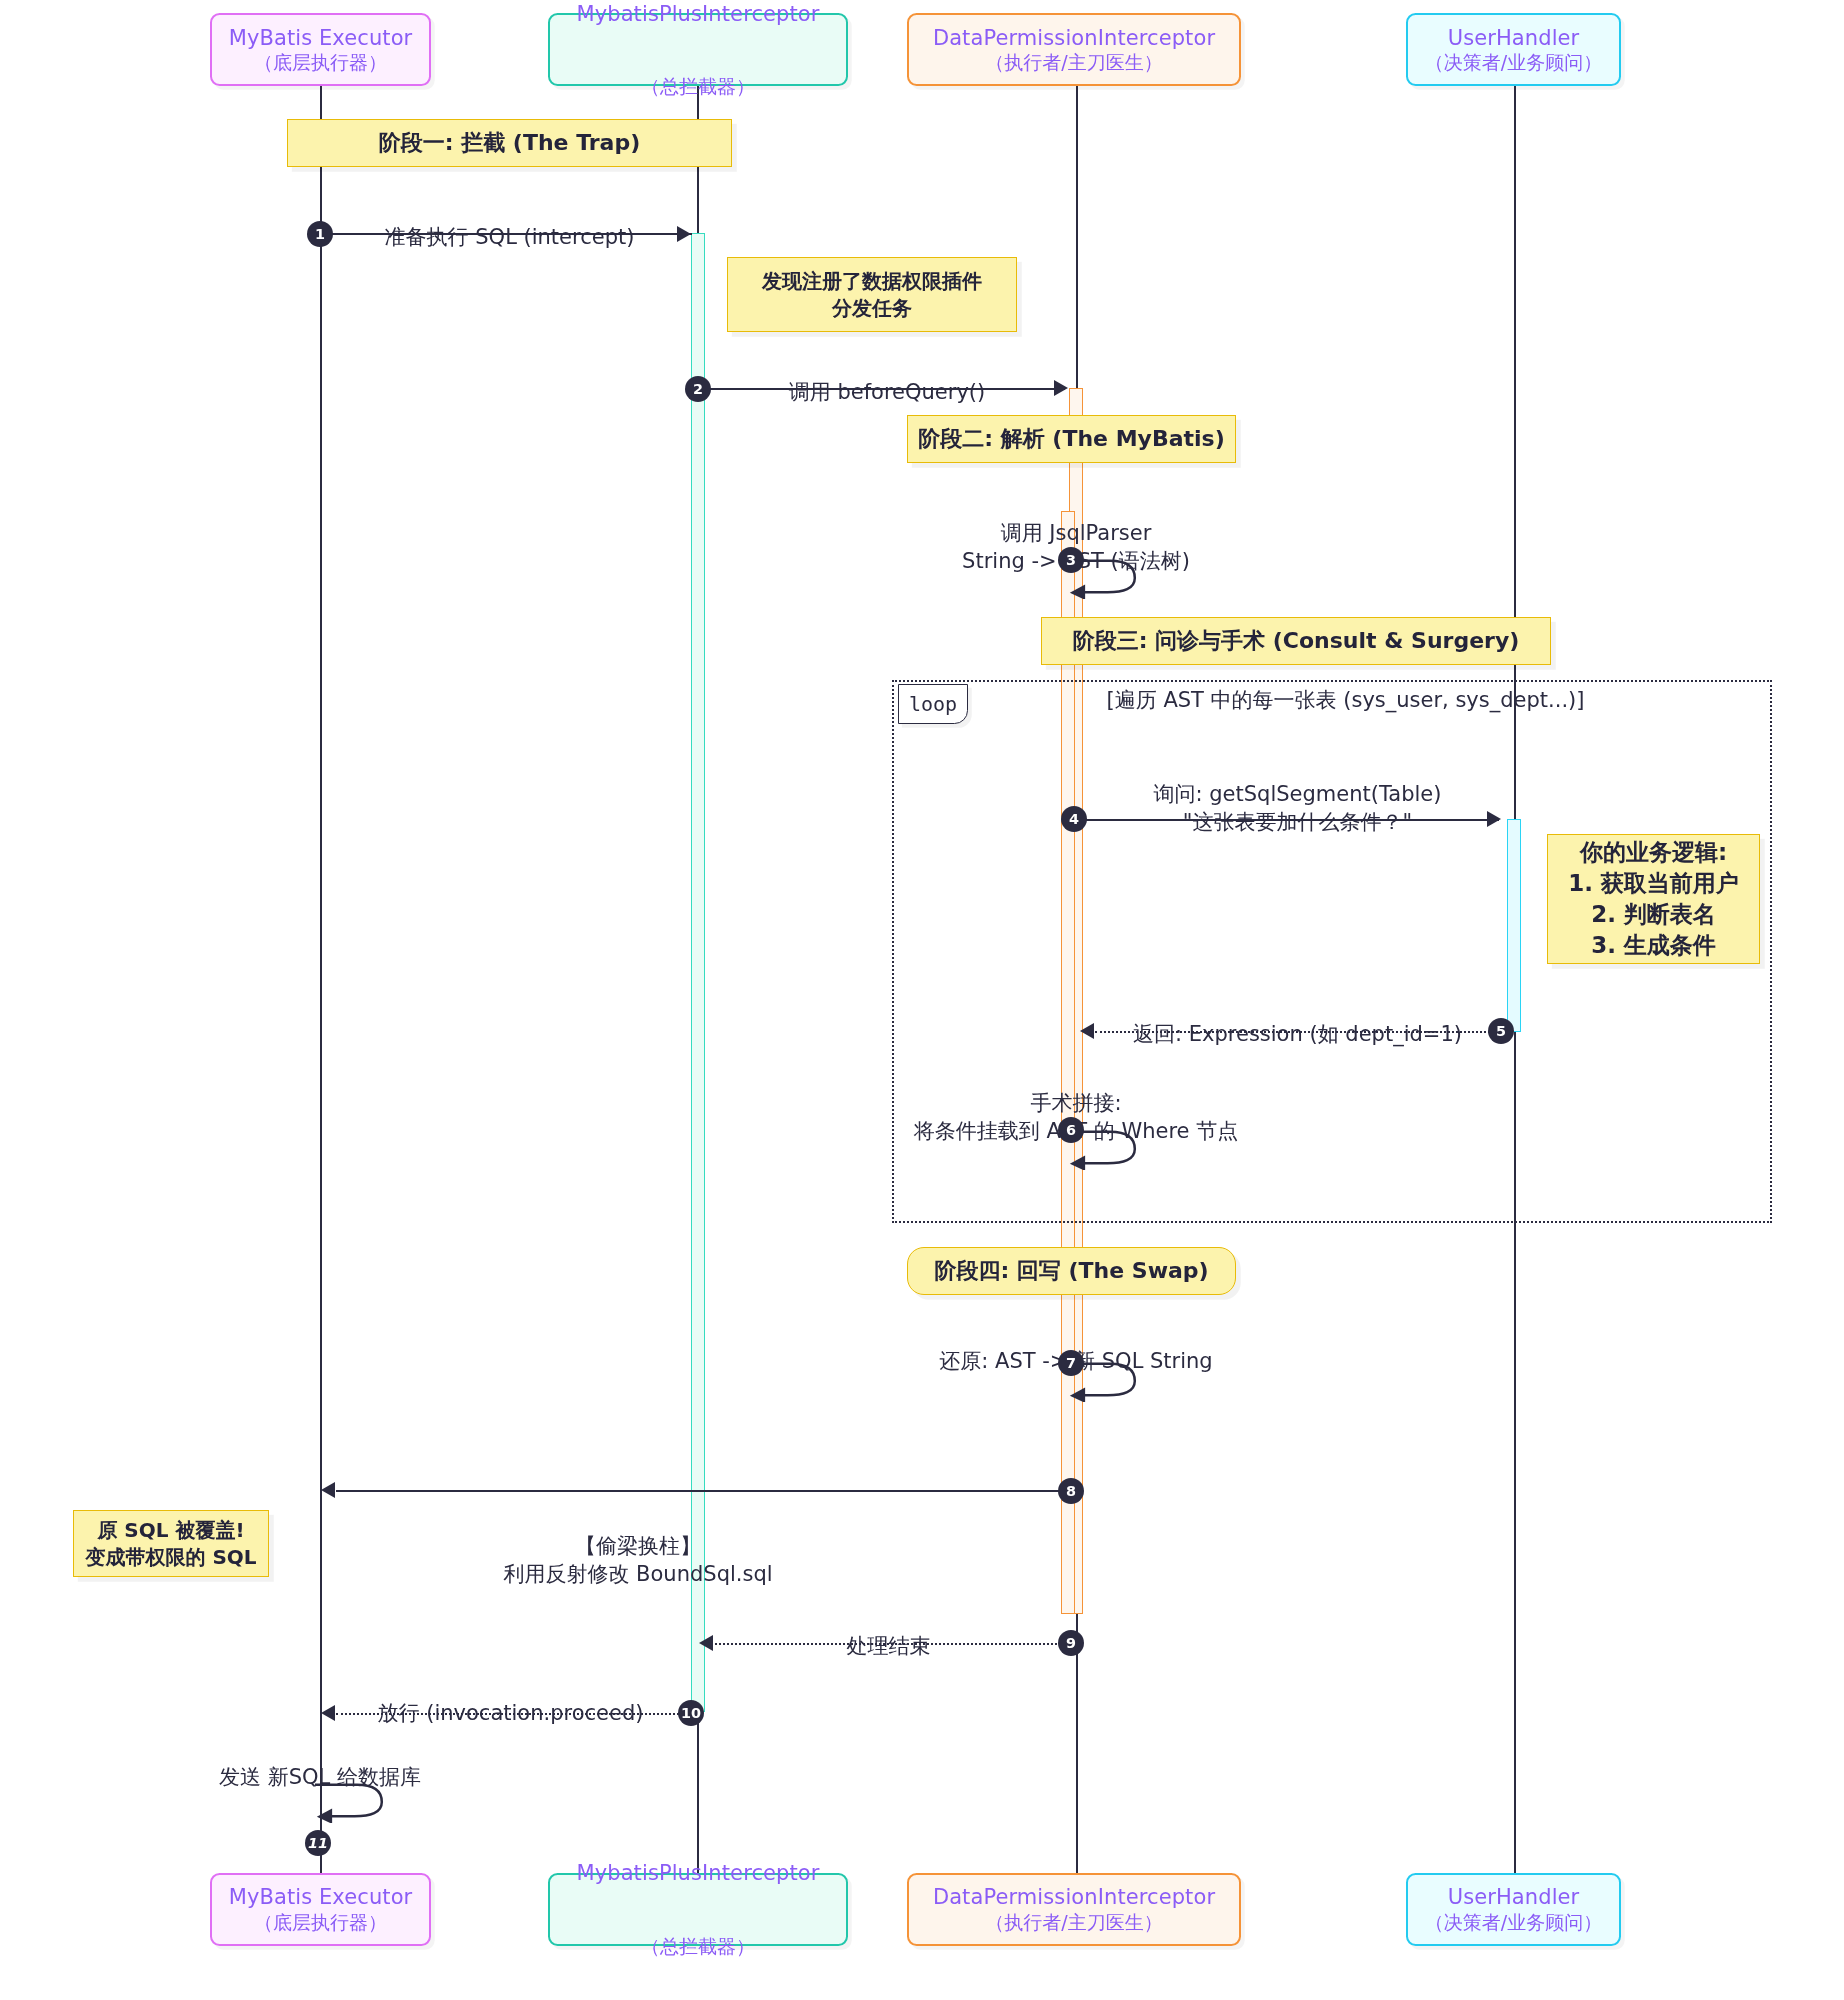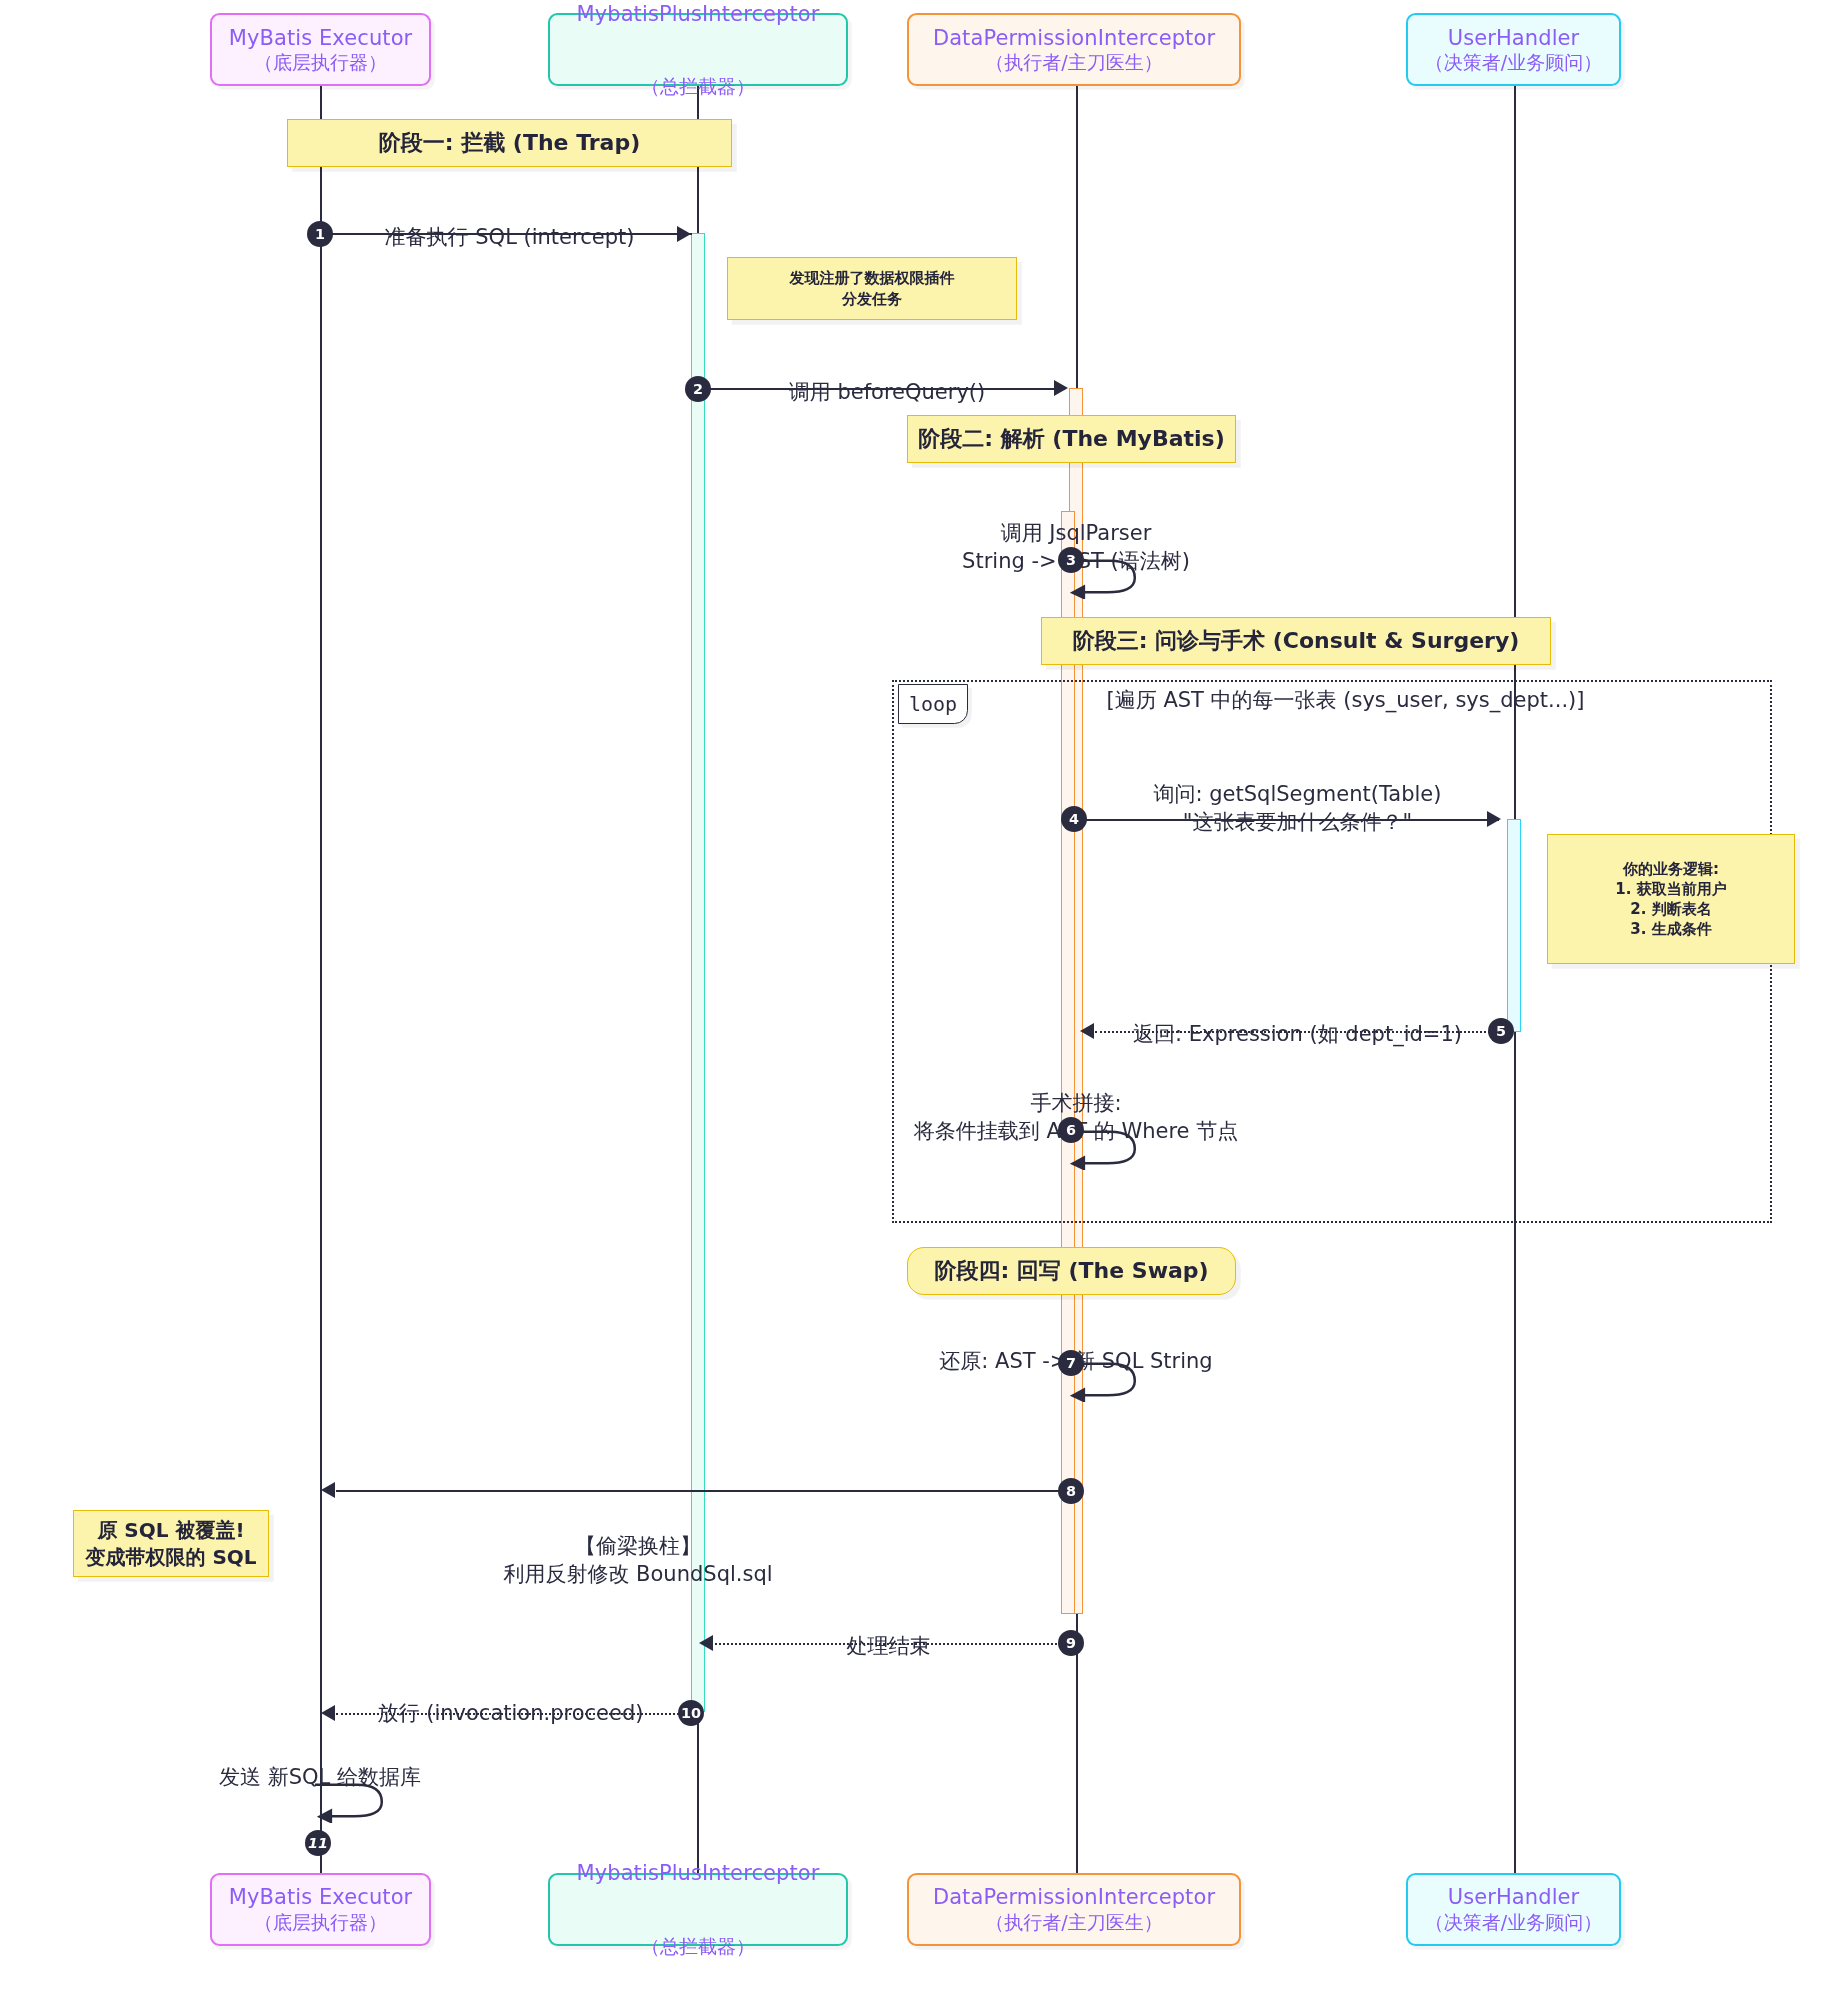--- a/index.html
+++ b/index.html
@@ -148,21 +148,21 @@
 
   <div class="msg-label" style="left:320px;top:197px;width:379px;">
     <span>准备执行 SQL (intercept)</span>
   </div>
   <div class="arrow-line" style="left:323px;top:233px;width:369px;"></div>
   <div class="arrow-head right" style="left:677px;top:226px;"></div>
   <div class="seqnum" style="left:307px;top:221px;">
     <span>1</span>
   </div>
 
-  <div class="note" style="left:727px;top:257px;width:290px;height:63px;font-size:15px;font-family:Liberation Serif, serif;">
+  <div class="note" style="left:727px;top:257px;width:290px;height:75px;font-size:20px;font-family:Liberation Serif, serif;">
     <span class="nline">发现注册了数据权限插件</span>
     <span class="nline">分发任务</span>
   </div>
 
   <div class="msg-label" style="left:698px;top:352px;width:378px;">
     <span>调用 beforeQuery()</span>
   </div>
   <div class="arrow-line" style="left:701px;top:388px;width:364px;"></div>
   <div class="arrow-head right" style="left:1054px;top:380px;"></div>
   <div class="seqnum" style="left:685px;top:376px;">
@@ -200,21 +200,21 @@
   <div class="msg-label" style="left:1086px;top:754px;width:423px;">
     <span>询问: getSqlSegment(Table)
 "这张表要加什么条件？"</span>
   </div>
   <div class="arrow-line" style="left:1086px;top:819px;width:413px;"></div>
   <div class="arrow-head right" style="left:1487px;top:811px;"></div>
   <div class="seqnum" style="left:1061px;top:806px;">
     <span>4</span>
   </div>
 
-  <div class="note" style="left:1547px;top:834px;width:248px;height:130px;font-size:15px;">
+  <div class="note" style="left:1547px;top:834px;width:213px;height:130px;font-size:23px;">
     <span class="nline">你的业务逻辑:</span>
     <span class="nline">1. 获取当前用户</span>
     <span class="nline">2. 判断表名</span>
     <span class="nline">3. 生成条件</span>
   </div>
 
   <div class="msg-label" style="left:1086px;top:994px;width:423px;">
     <span>返回: Expression (如 dept_id=1)</span>
   </div>
   <div class="arrow-line dotted" style="left:1095px;top:1031px;width:403px;"></div>

